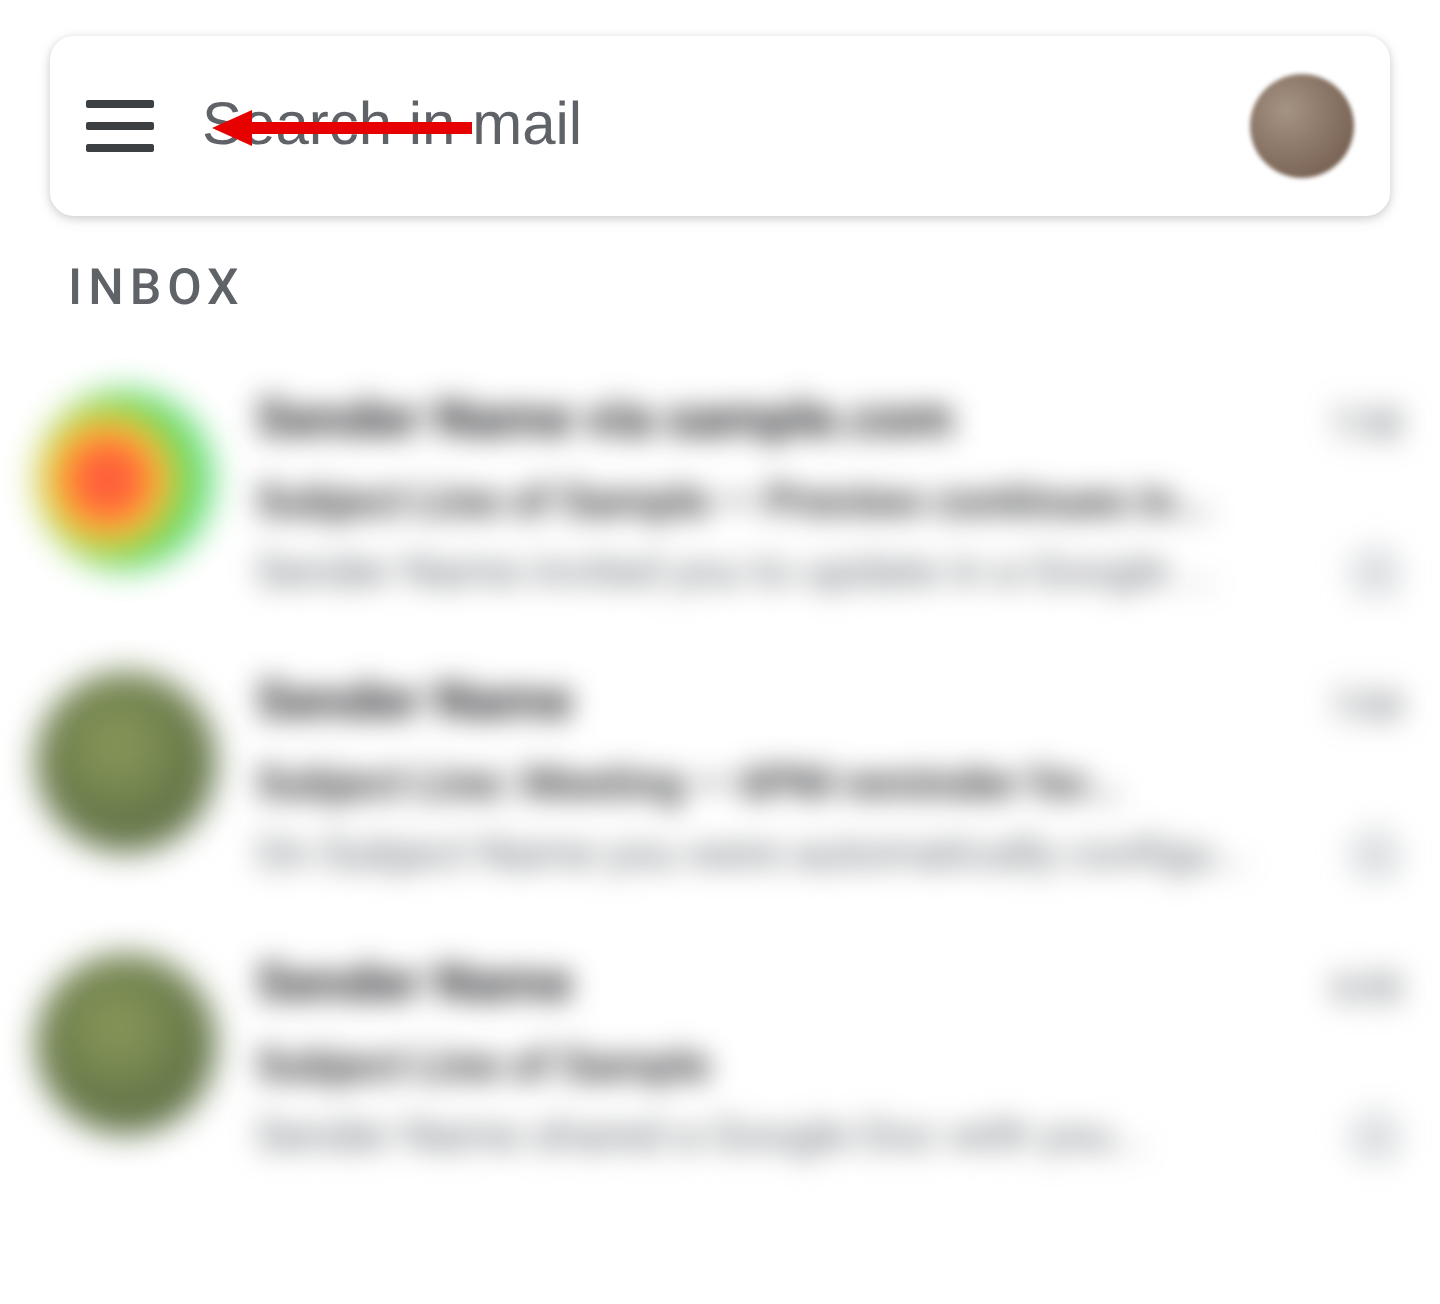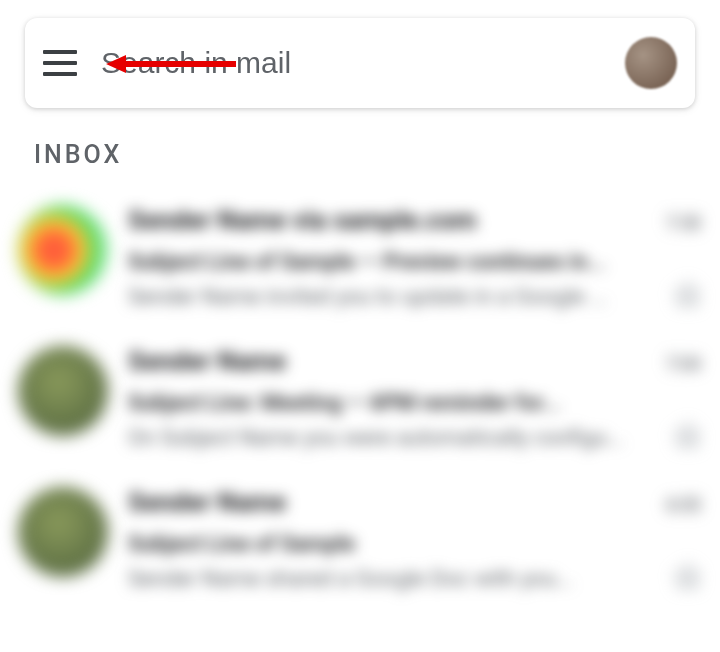--- a/index.html
+++ b/index.html
@@ -53,21 +53,21 @@
       border-radius: 50%;
       background: radial-gradient(circle at 35% 35%, #a59384, #6b5445);
       filter: blur(1px);
       cursor: pointer;
     }
     .section-label {
       font-size: 25px;
       letter-spacing: 3px;
       color: #5f6368;
       font-weight: 500;
-      margin: 32px 0 18px 34px;
+      margin: 22px 0 18px 34px;
     }
     .email-list {
       padding: 0 10px;
     }
     .email-item {
       display: flex;
       align-items: flex-start;
       padding: 18px 8px;
       gap: 20px;
       cursor: pointer;

